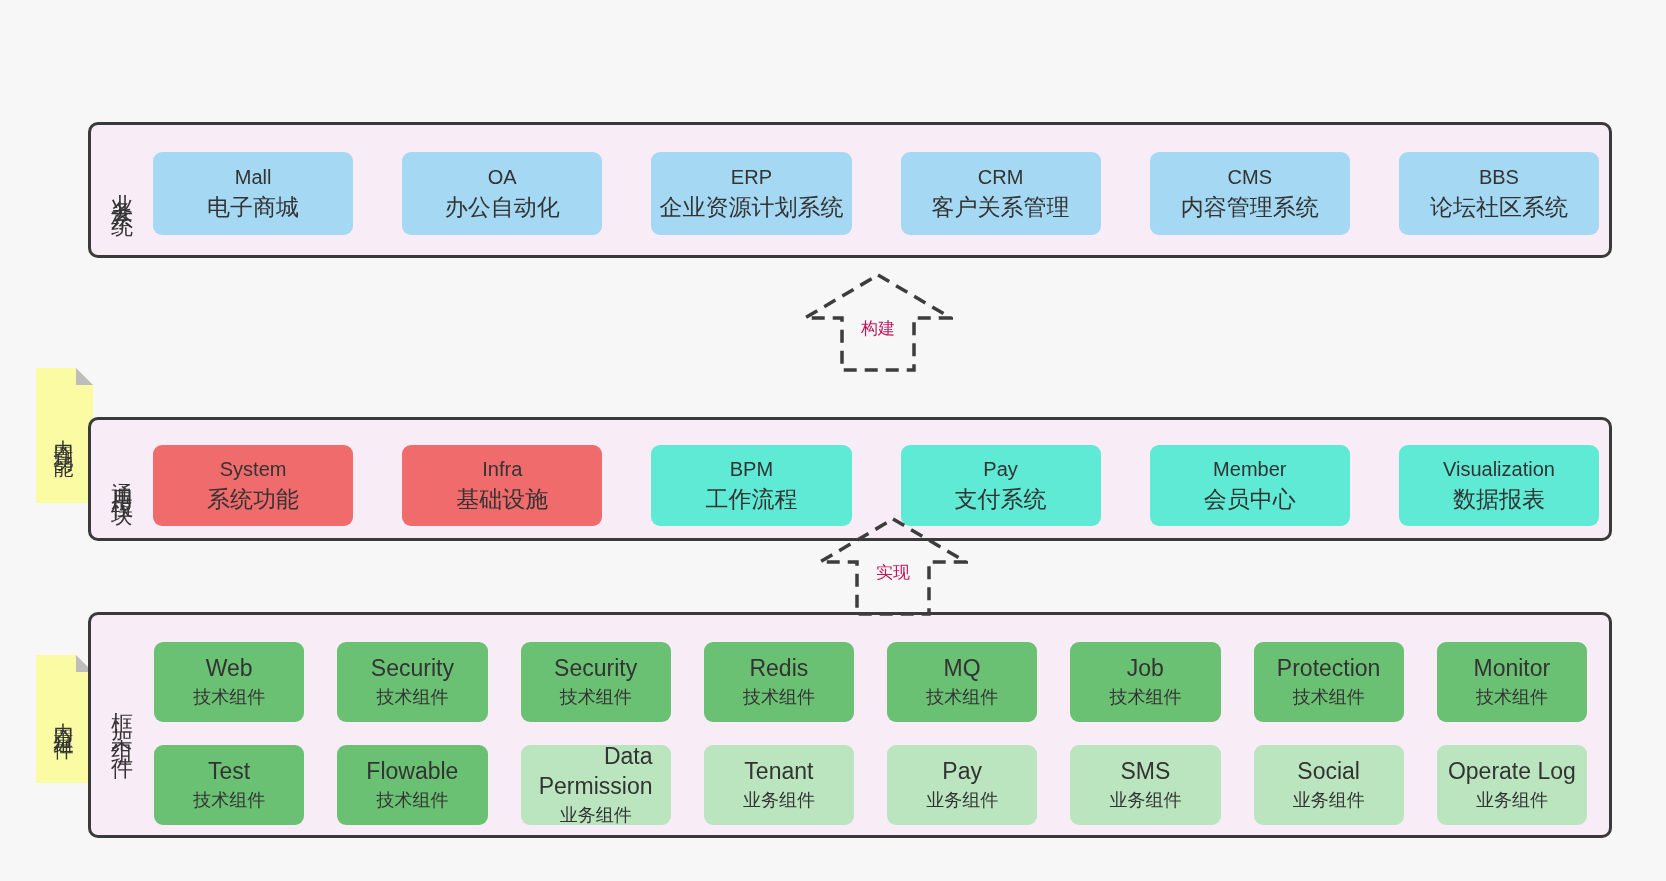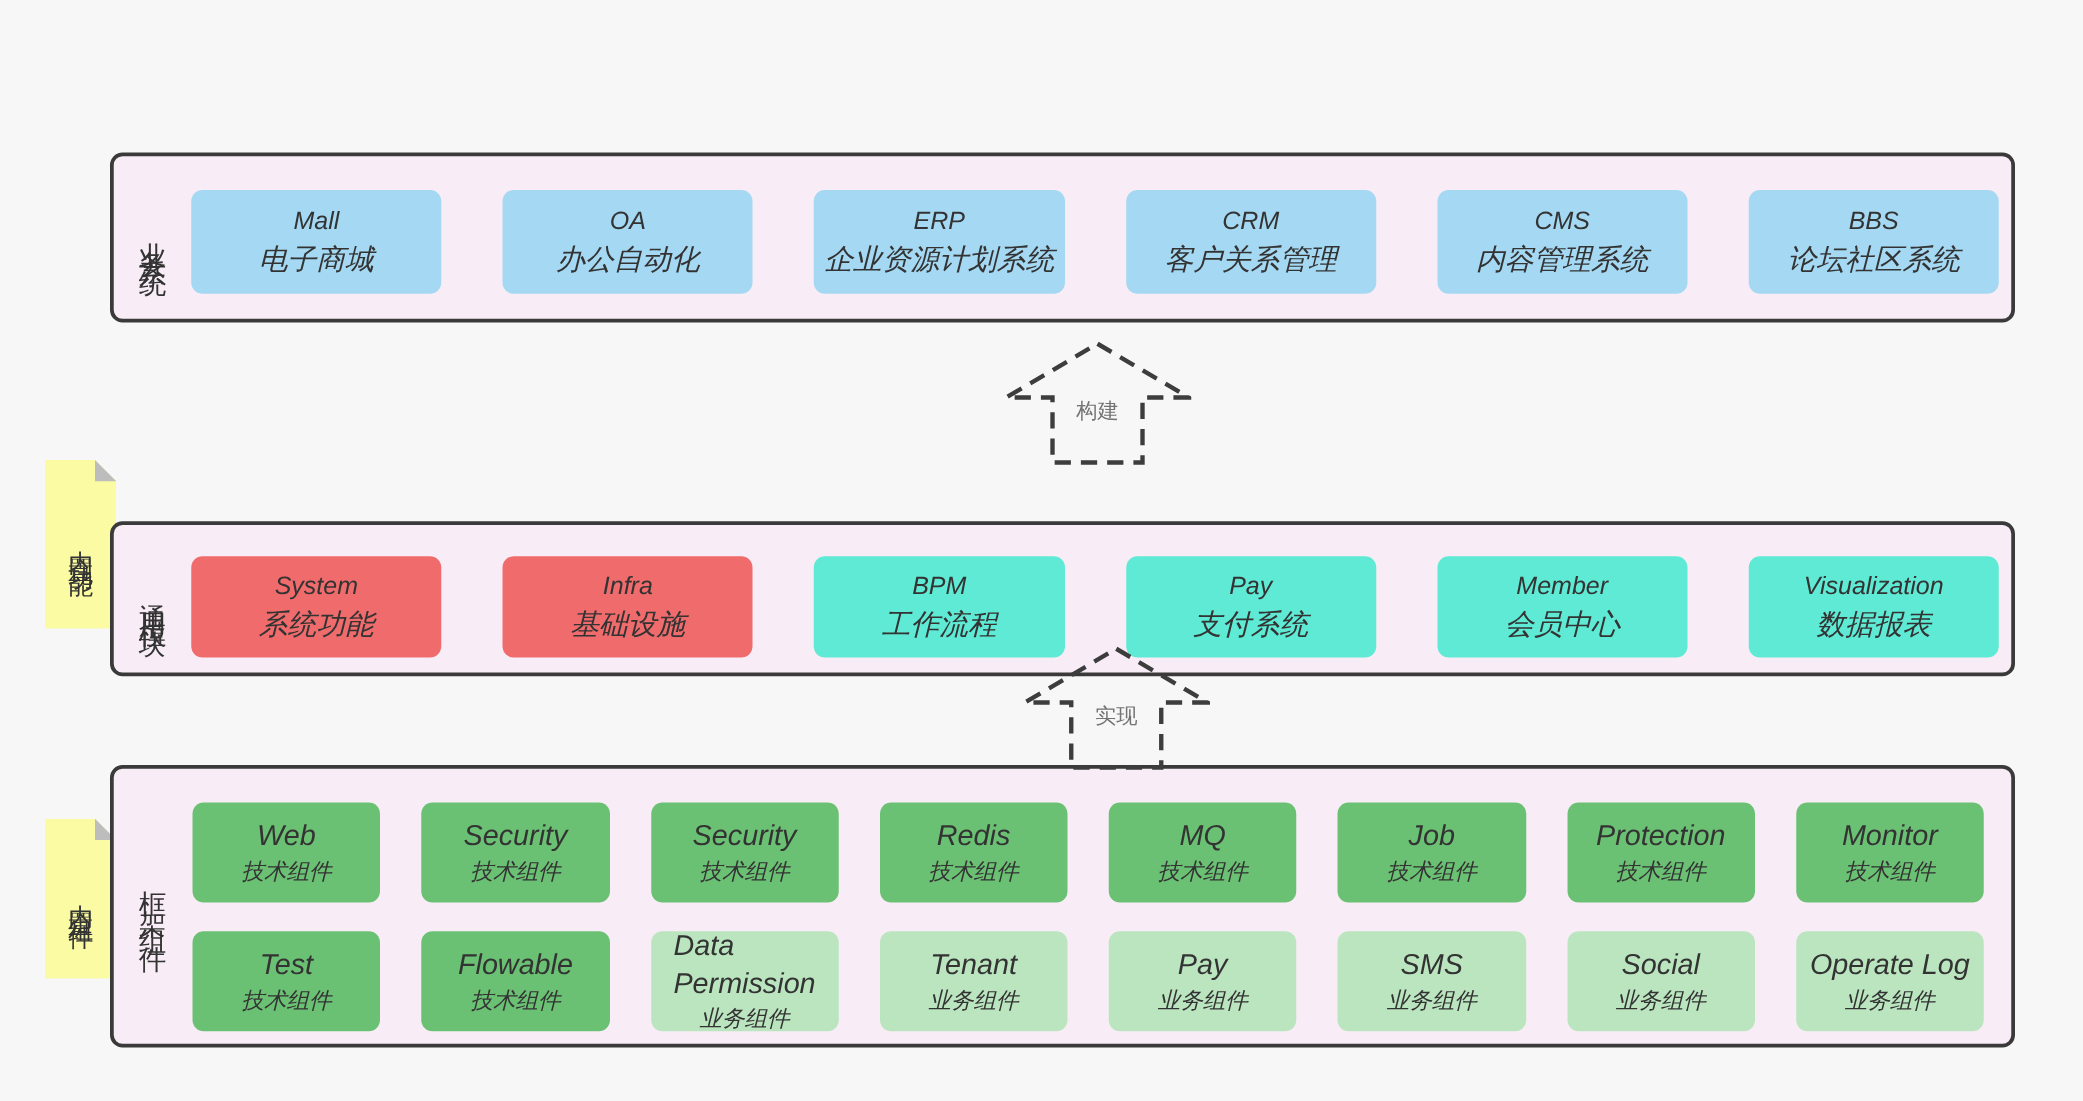--- a/index.html
+++ b/index.html
@@ -23,21 +23,21 @@
   .boxes{position:absolute;left:62px;right:10px;display:flex;gap:49px;}
   .boxes-top{top:27px;height:83px;}
   .boxes-mid{top:25px;height:81px;}
   .grid{
     position:absolute;left:63px;top:27px;width:1433px;
     display:grid;grid-template-columns:repeat(8,1fr);
     column-gap:33px;row-gap:23px;grid-auto-rows:80px;
   }
   .box{
     flex:1;border-radius:9px;display:flex;flex-direction:column;
-    align-items:center;justify-content:center;text-align:left;padding:2px 4px;box-sizing:border-box;font-style:italic;
+    align-items:center;justify-content:center;text-align:right;padding:2px 4px;box-sizing:border-box;
   }
   .box .t{font-size:20px;line-height:1.3;white-space:pre-line;}
   .box .s{font-size:23px;line-height:1.3;margin-top:3px;}
   .grid .box .t{font-size:23px;}
   .grid .box .s{font-size:18px;margin-top:2px;}
   .blue{background:#a5d8f2;}
   .red{background:#f06b6c;}
   .pink{background:#5eead4;}
   .green{background:#6bc173;}
   .green-light{background:#bae5bf;}
@@ -50,21 +50,21 @@
   .fold{position:absolute;top:0;right:0;width:17px;height:17px;background:#bdbdbd;}
   .note-text{
     position:absolute;left:50%;top:50%;transform:translate(-50%,-50%);
     writing-mode:vertical-rl;text-orientation:upright;
     font-size:20px;letter-spacing:6px;white-space:nowrap;color:#333;
   }
   .arrow{position:absolute;width:150px;height:100px;z-index:3;}
   .arrow svg{display:block;}
   .arrow-label{
     position:absolute;left:50%;top:44px;transform:translateX(-50%);
-    font-size:17px;color:#737373;background:#f7f7f7;padding:0 3px;white-space:nowrap;
+    font-size:17px;color:#be185d;background:#f7f7f7;padding:0 3px;white-space:nowrap;
   }
   .arrow-build{left:803px;top:273px;}
   .arrow-implement{left:818px;top:517px;}
 </style>
 </head>
 <body>
 
 <div id="canvas">
 
   <div class="note note-mid">

